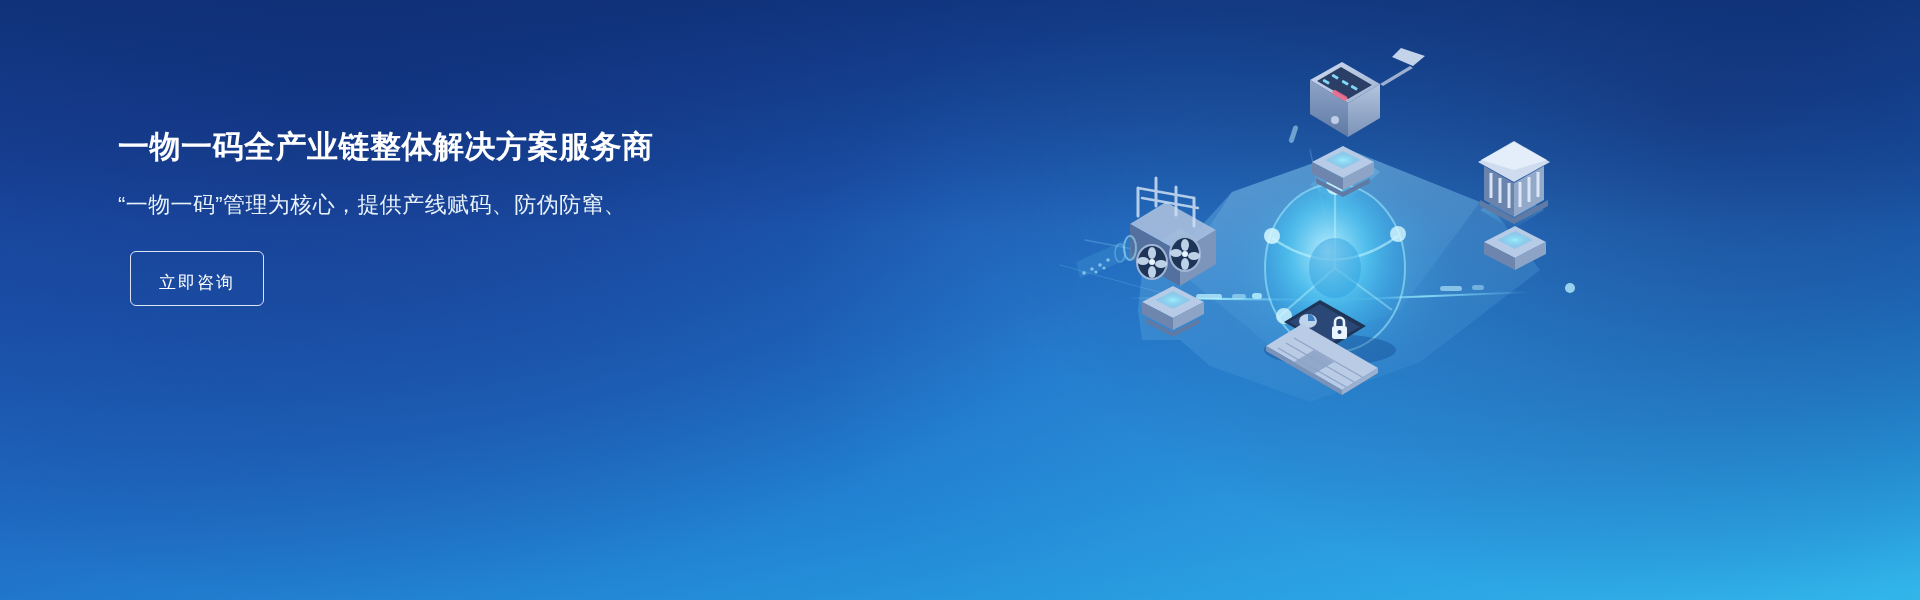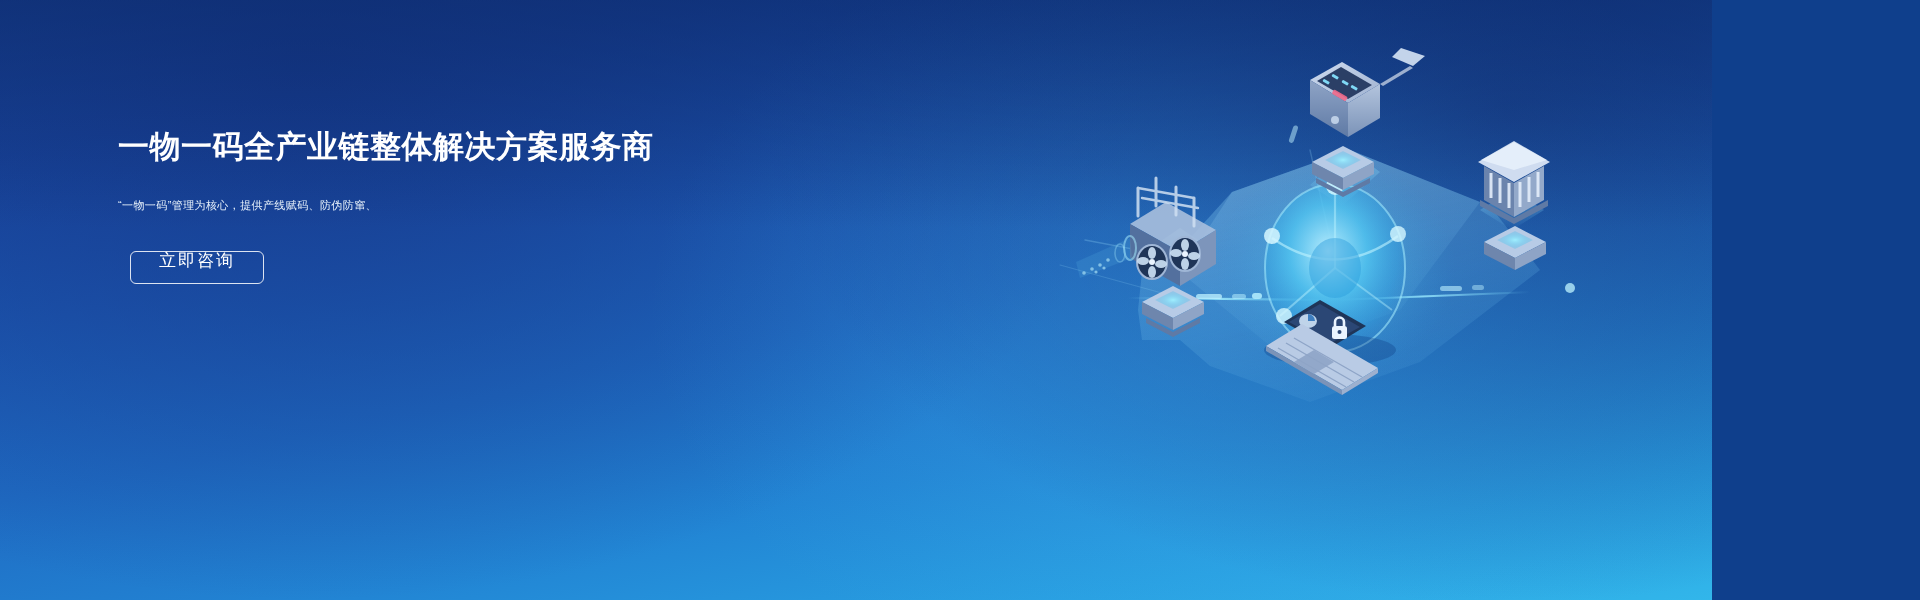--- a/index.html
+++ b/index.html
@@ -2,21 +2,21 @@
 <html><head>
 <meta charset="utf-8">
 <style>
   html, body {
     margin: 0;
     padding: 0;
     background: #0f3f8c;
   }
   #banner {
     position: relative;
-    width: 1712px;
+    width: 1920px;
     height: 600px;
     overflow: hidden;
     font-family: "Liberation Sans", "DejaVu Sans", sans-serif;
     background:
       radial-gradient(ellipse 1400px 900px at 18% 10%, rgba(22,58,140,0.95) 0%, rgba(22,58,140,0.0) 60%),
       radial-gradient(ellipse 1200px 800px at 88% 18%, rgba(20,52,128,0.85) 0%, rgba(20,52,128,0) 62%),
       linear-gradient(168deg, #1b4aa0 0%, #1a4ba6 16%, #1d5bb6 34%, #1f6cc4 52%, #2285d4 70%, #28a0e2 86%, #32b6ea 100%);
   }
   
   #banner .wash-a {
@@ -42,31 +42,31 @@
     font-size: 31px;
     line-height: 1.25;
     font-weight: bold;
     color: #ffffff;
     letter-spacing: 0.5px;
     white-space: nowrap;
   }
   .sub {
     margin: 0;
     color: #e8f2fb;
-    font-size: 11px;
+    font-size: 22px;
     line-height: 32px;
     letter-spacing: 0.4px;
     white-space: nowrap;
   }
   .sub-wrap { margin-top: 22px; }
   .cta {
     display: inline-block;
     margin-top: 30px;
     margin-left: 12px;
-    padding: 0 28px 14px 28px;
+    padding: 22px 28px 14px 28px;
     border: 1px solid rgba(255,255,255,0.85);
     border-radius: 6px;
     color: #ffffff;
     font-size: 17px;
     letter-spacing: 2px;
     background: transparent;
     cursor: pointer;
     line-height: 1;
   }
 

